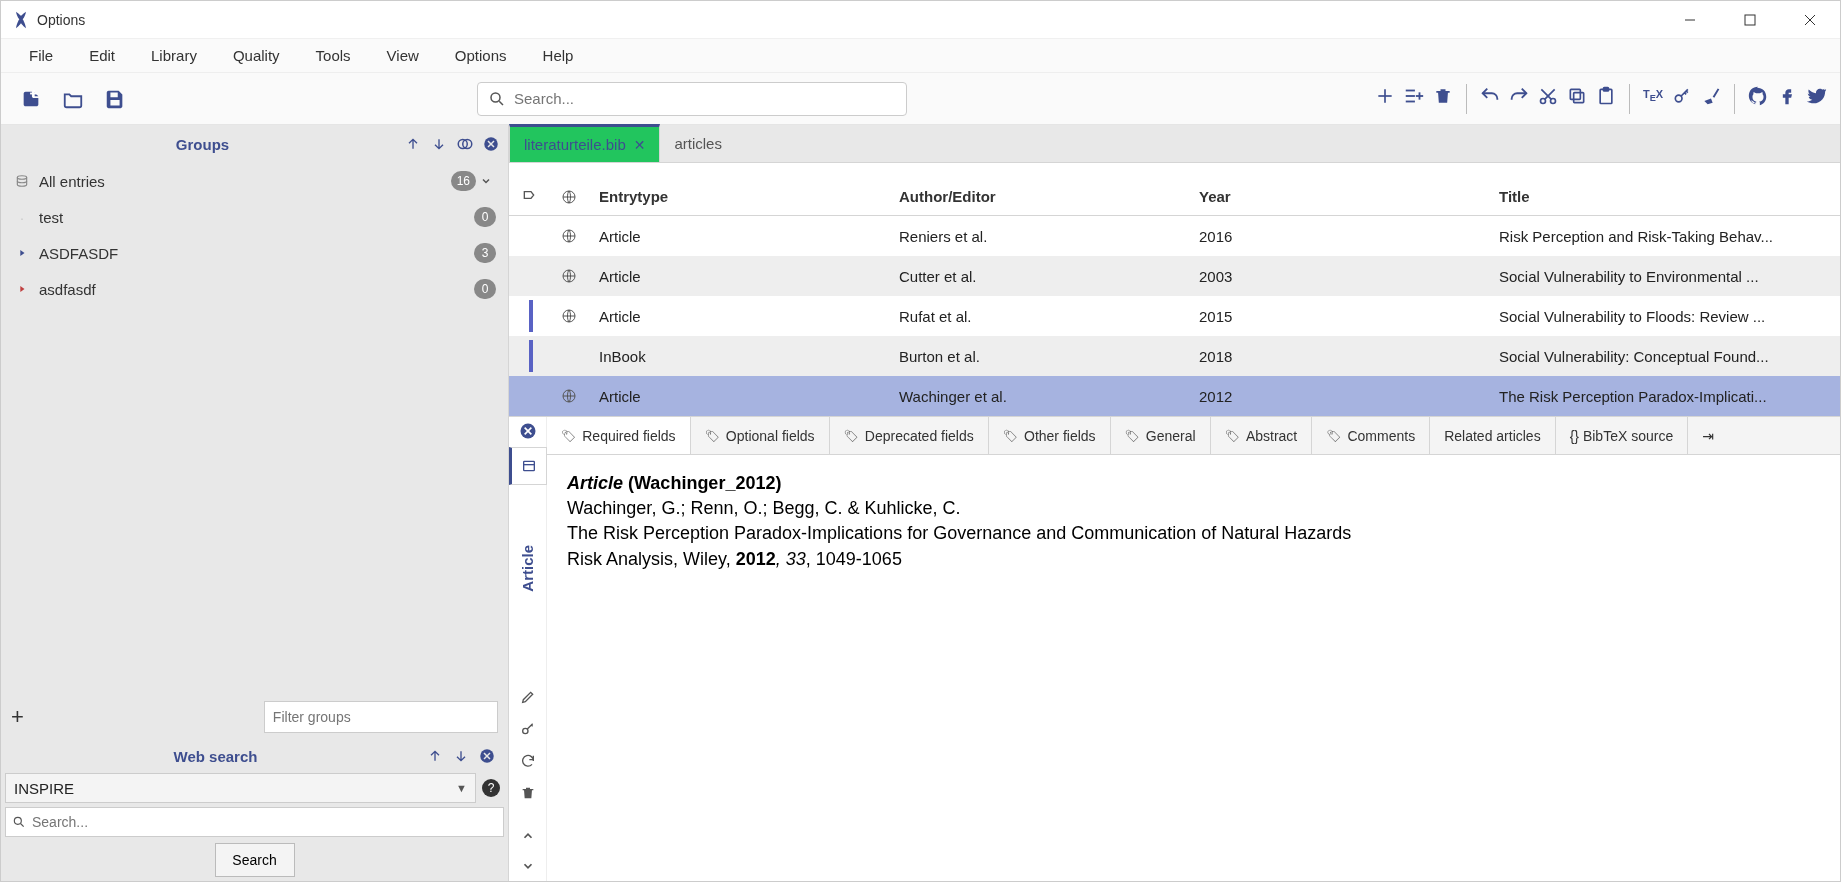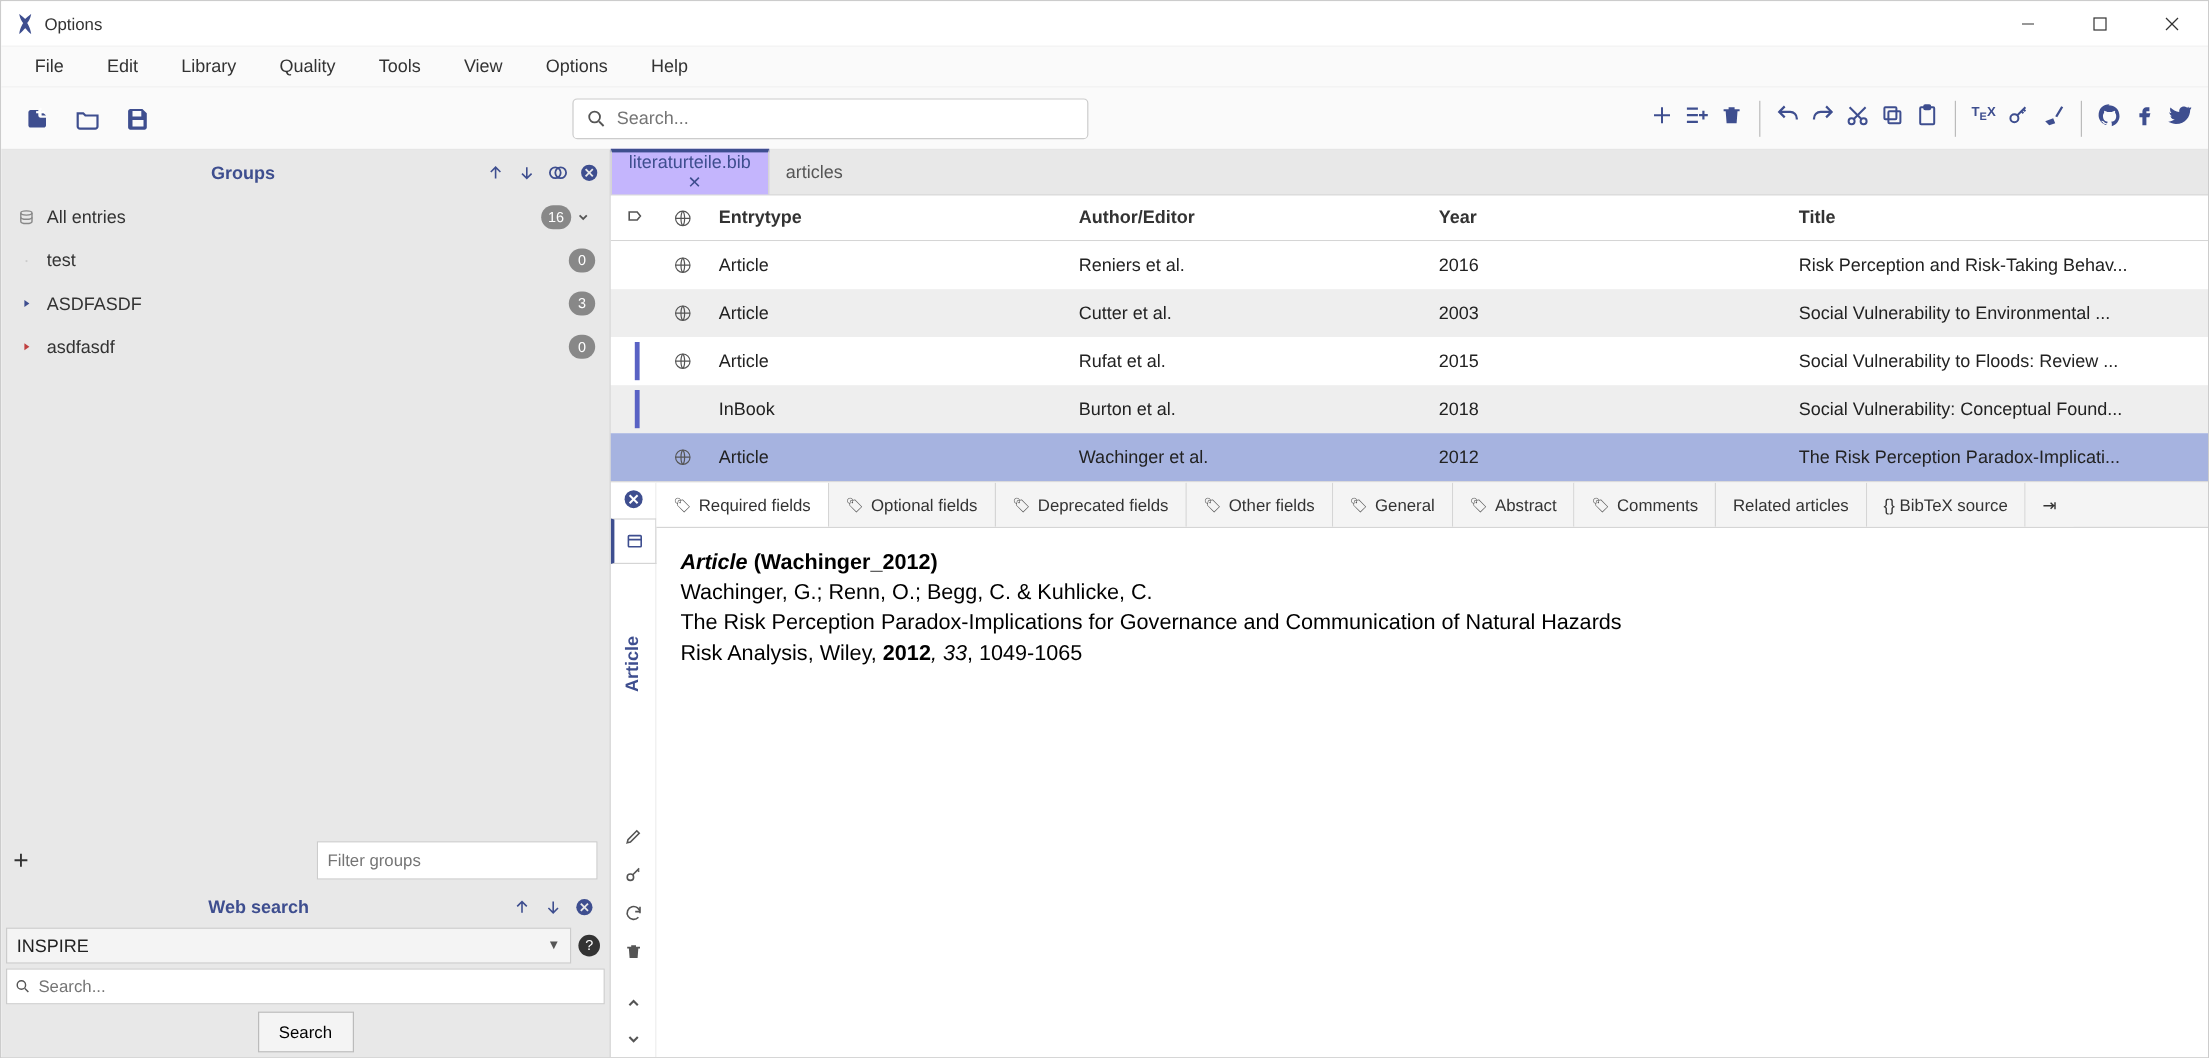--- a/index.html
+++ b/index.html
@@ -45,24 +45,24 @@
 .web-select .caret { font-size: 11px; color: #555; }
 .help-circ { width: 18px; height: 18px; border-radius: 50%; background: #333; color: #fff; font-size: 12px; display: flex; align-items: center; justify-content: center; cursor: pointer; }
 .web-search-row { display: flex; align-items: center; padding: 0 4px 6px 4px; }
 .web-search-row .sbox { flex: 1; height: 30px; border: 1px solid #ccc; display: flex; align-items: center; padding: 0 6px; background: #fff; }
 .web-search-row .sbox input { border: 0; outline: 0; flex: 1; font-size: 14px; color: #777; }
 .web-search-btn { width: 80px; height: 34px; border: 1px solid #bbb; background: #f4f4f4; margin: 0 auto 4px auto; display: block; cursor: pointer; font-size: 14px; }
 
 .main { flex: 1; display: flex; flex-direction: column; }
 .tabsbar { height: 38px; display: flex; align-items: flex-end; background: #e8e8e8; border-bottom: 1px solid #d5d5d5; }
 .tab { height: 38px; padding: 0 14px; display: flex; align-items: center; font-size: 15px; cursor: pointer; color: #555; }
-.tab.active { background: #c4b5fd; color: #3e4e8f; border-top: 3px solid #3e4e8f; border-left: 1px solid #d5d5d5; border-right: 1px solid #d5d5d5; flex-direction: column; }
+.tab.active { background: #22c55e; color: #3e4e8f; border-top: 3px solid #3e4e8f; border-left: 1px solid #d5d5d5; border-right: 1px solid #d5d5d5; }
 .tab .close-x { margin-left: 8px; font-size: 14px; color: #3e4e8f; }
 
-.table-header { display: flex; align-items: center; height: 38px; border-bottom: 1px solid #d5d5d5; font-weight: bold; color: #333; background: #fff; }
+.table-header { display: flex; align-items: center; height: 38px; border-bottom: 1px solid #d5d5d5; font-weight: bold; color: #333; background: #fff; margin-top: 15px; }
 .col { padding: 0 10px; overflow: hidden; text-overflow: ellipsis; white-space: nowrap; }
 .col.icon1 { width: 40px; display:flex; justify-content:center; }
 .col.icon2 { width: 40px; display:flex; justify-content:center; }
 .col.entry { width: 300px; }
 .col.auth { width: 300px; }
 .col.year { width: 300px; }
 .col.title { flex: 1; }
 .trow { display: flex; align-items: center; height: 40px; cursor: pointer; }
 .trow.even { background: #fff; }
 .trow.odd { background: #eeeeee; }

